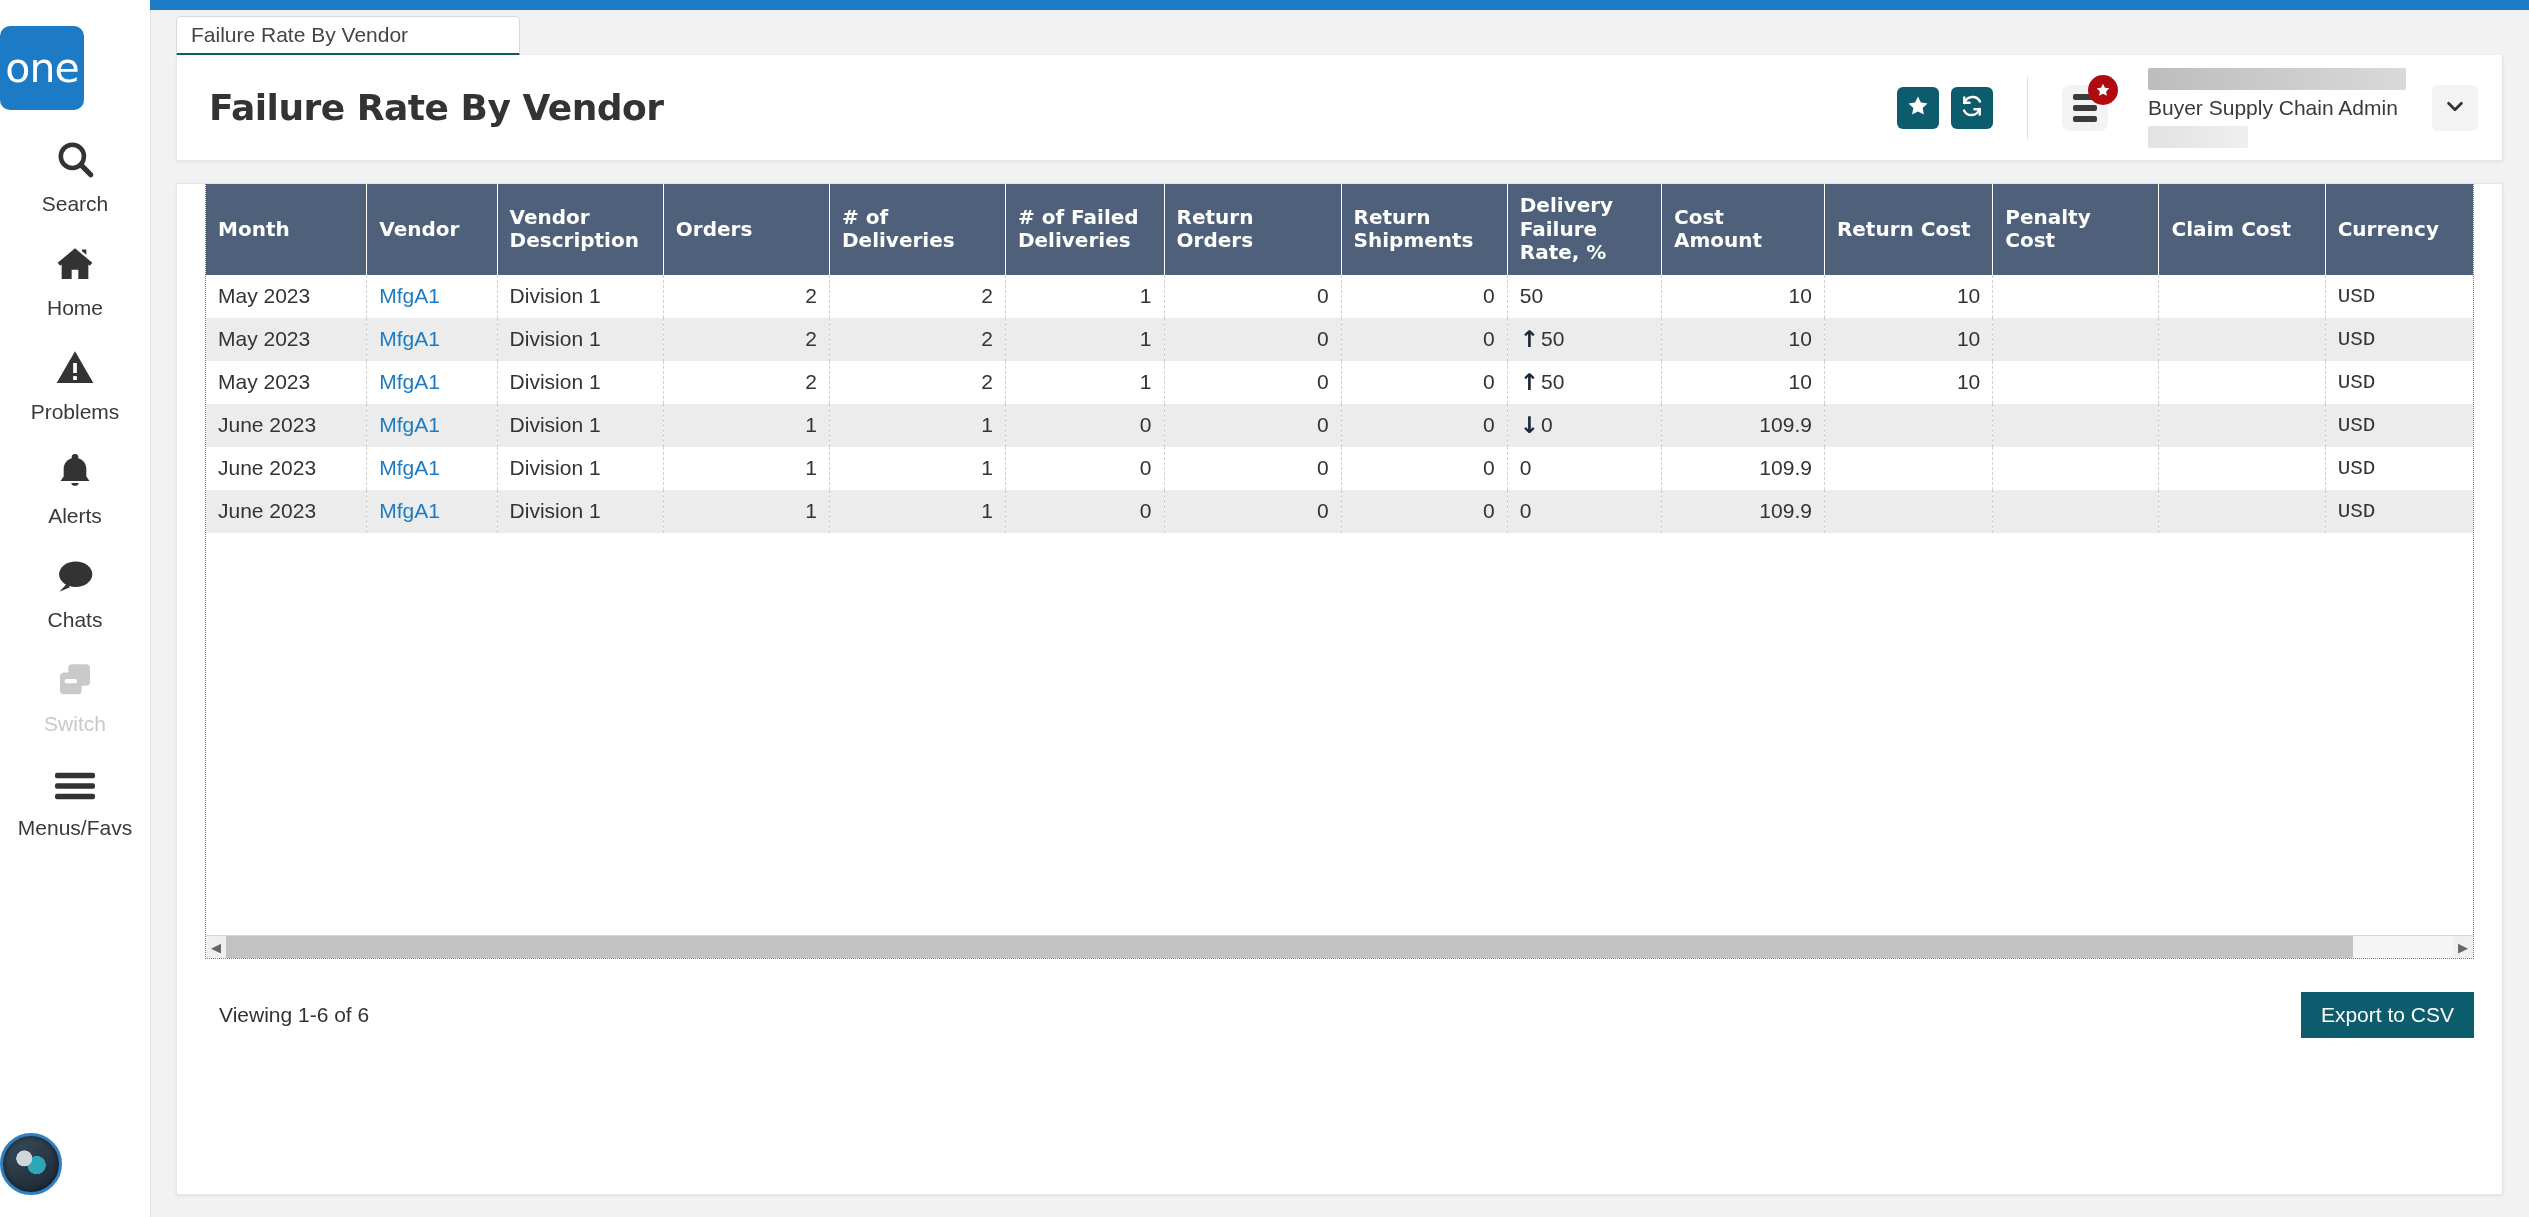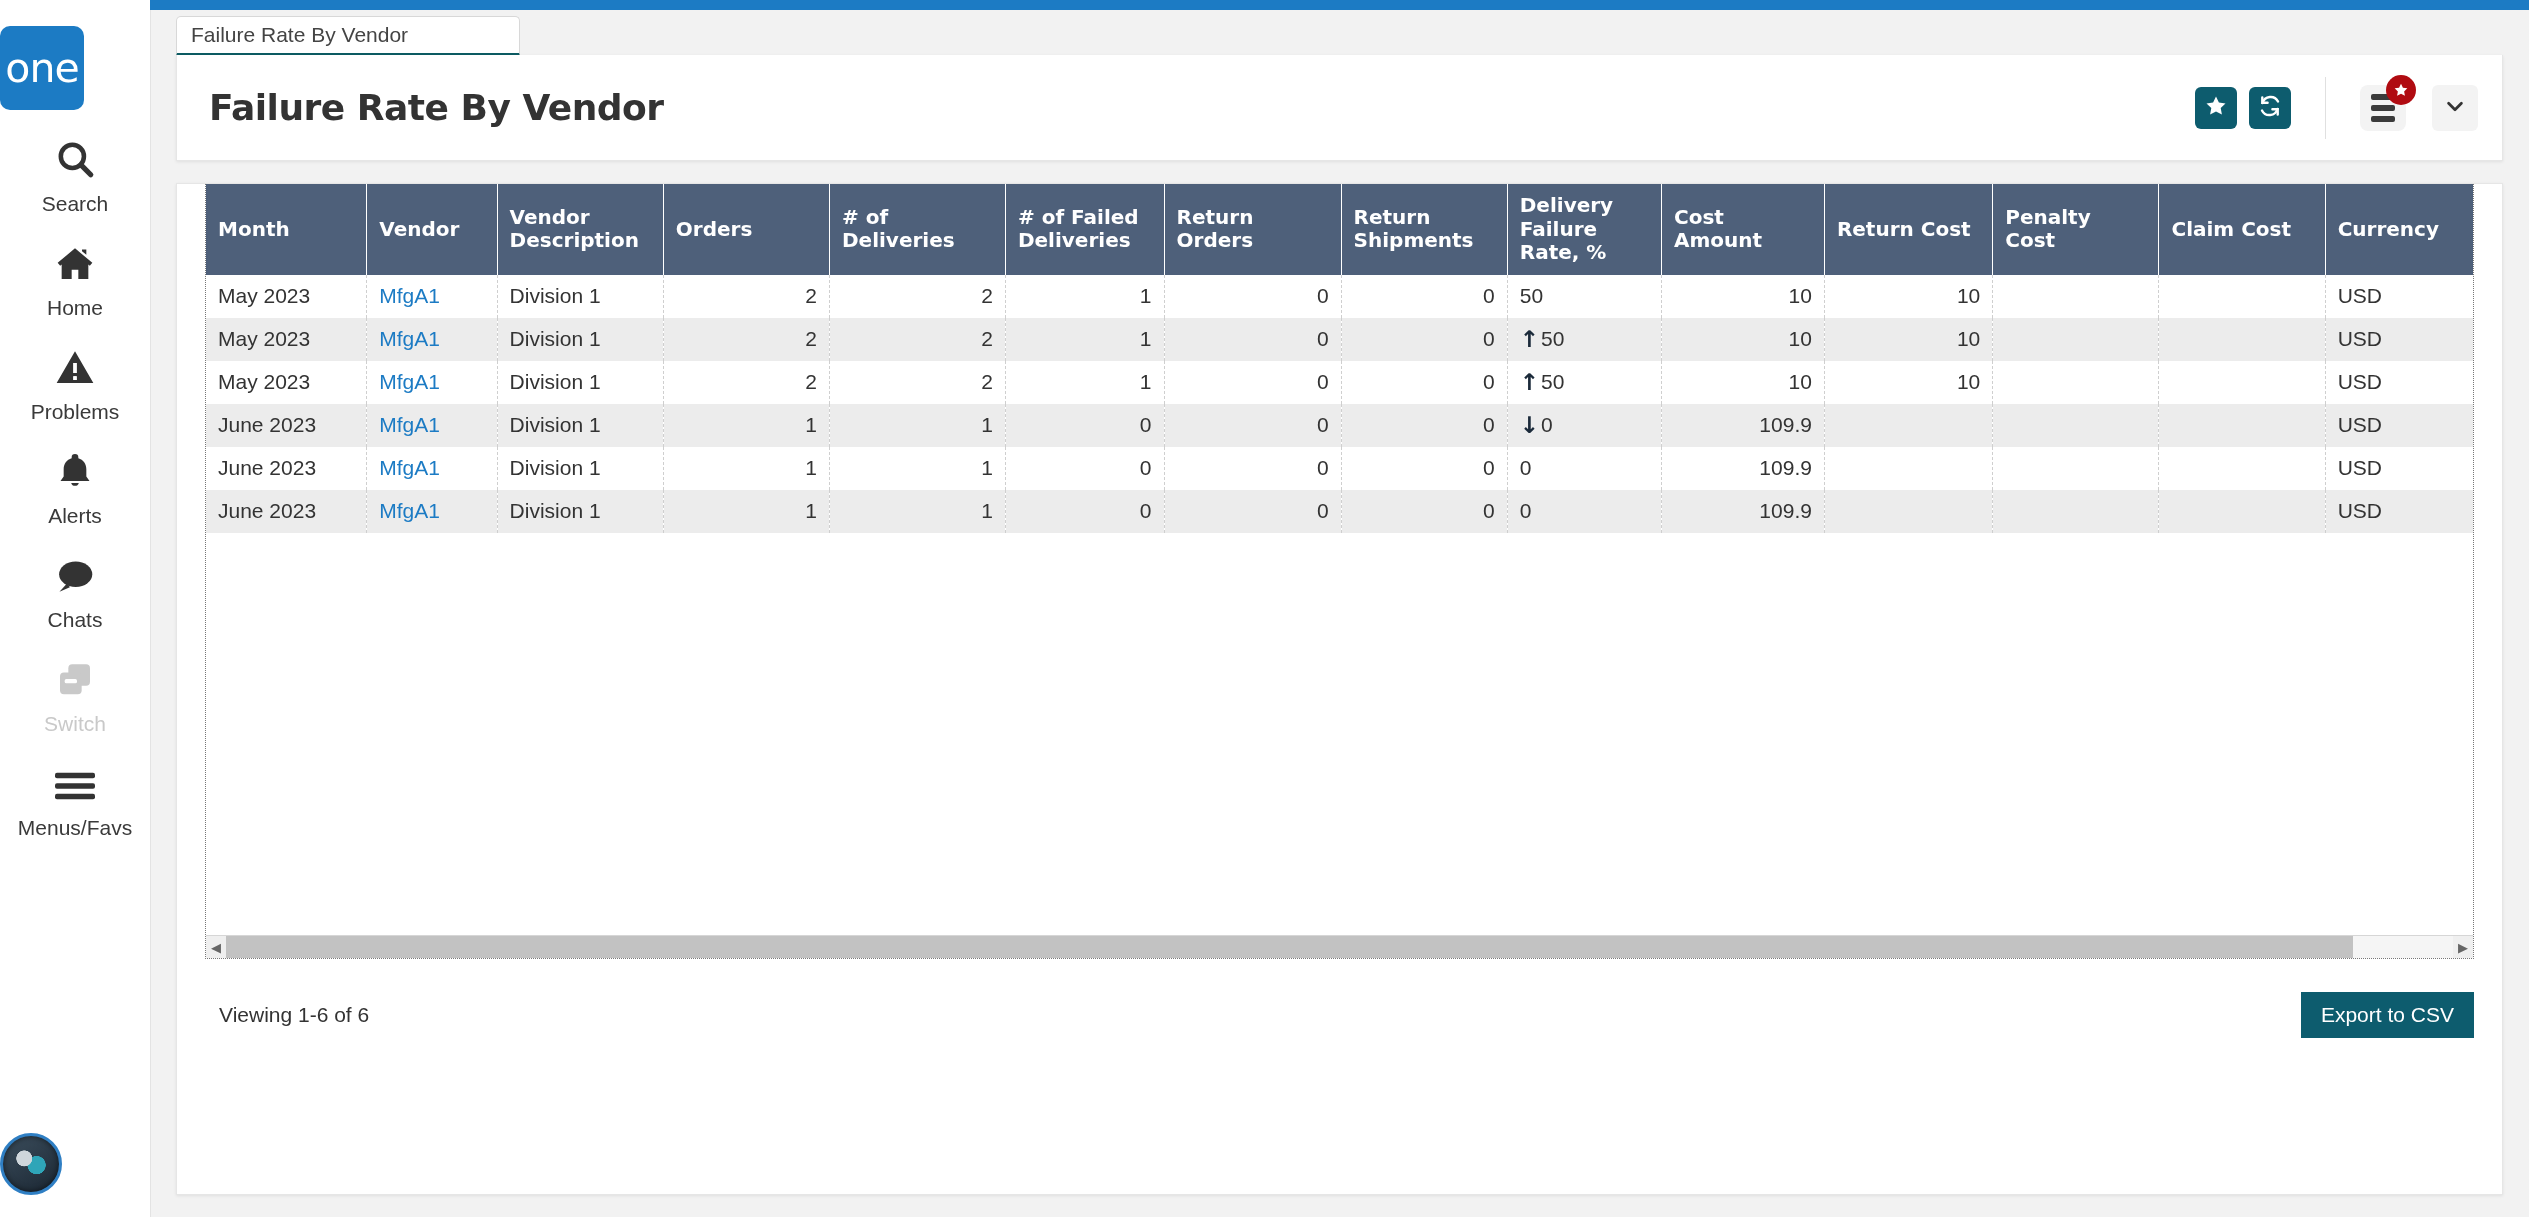--- a/index.html
+++ b/index.html
@@ -139,21 +139,21 @@
     font-family:"DejaVu Sans",sans-serif;
     text-align:left;vertical-align:middle;
     padding:10px 12px;height:48px;box-sizing:border-box;
     border-right:1px solid #fff;line-height:1.18;
   }
   table.grid thead th:last-child{border-right:none;}
   table.grid tbody td{
     font-size:21px;color:#333;padding:9px 12px;height:43px;box-sizing:border-box;
     border-right:1px dashed #cfcfcf;white-space:nowrap;overflow:hidden;
   }
-  table.grid tbody td:last-child{border-right:none;}
+  table.grid tbody td:last-child{border-right:none;font-family:Liberation Mono, monospace;}
   table.grid tbody tr:nth-child(even){background:#ececec;}
   table.grid tbody tr:nth-child(odd){background:#fff;}
   td.num{text-align:right;}
   td.link a{color:#1c7bc4;text-decoration:none;cursor:pointer;}
   .rate-cell{display:flex;align-items:center;gap:2px;}
   .arrow{font-size:23px;font-weight:bold;line-height:1;color:#1b2a3a;font-family:"DejaVu Sans",sans-serif;}
 
   
   .hscroll{
     position:absolute;left:0;right:0;bottom:0;height:22px;
@@ -297,20 +297,25 @@
         <i></i>
         <i></i>
         <i></i>
         <span class="badge-star">
           <svg width="16" height="16" viewBox="0 0 24 24" fill="#fff">
               <path d="M12 2.6l2.9 6 6.6.9-4.8 4.6 1.2 6.5L12 17.6 6.1 20.6l1.2-6.5L2.5 9.5l6.6-.9z"></path>
             </svg>
         </span>
       </div>
 
+      <div class="user-block">
+        <div class="redact top"></div>
+        <div class="user-role">Buyer Supply Chain Admin</div>
+        <div class="redact bot"></div>
+      </div>
 
       <div class="caret-btn">
         <span>
           <svg width="22" height="22" viewBox="0 0 24 24" fill="none" stroke="#333" stroke-width="3" stroke-linecap="round" stroke-linejoin="round">
               <polyline points="5,9 12,16 19,9"></polyline>
             </svg>
         </span>
       </div>
     </div>
   </div>

